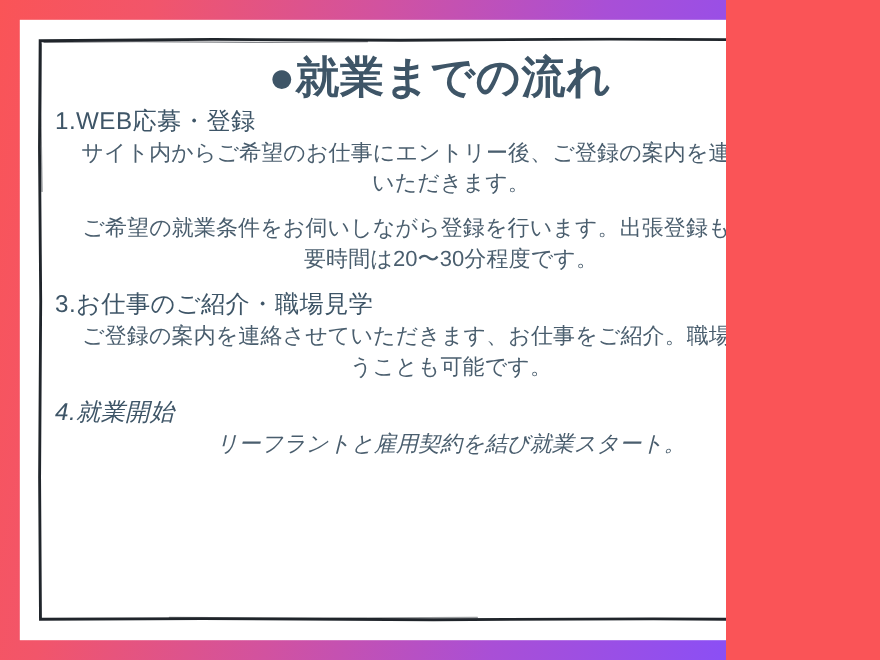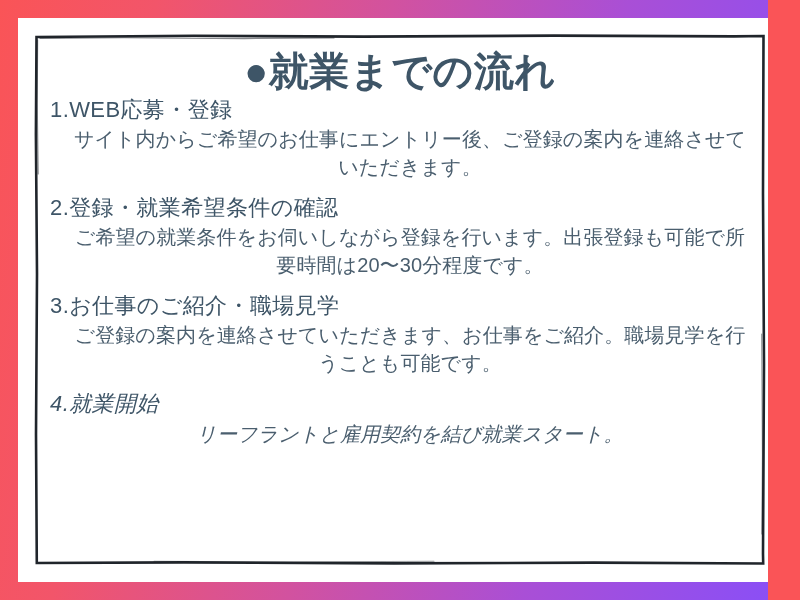--- a/index.html
+++ b/index.html
@@ -12,21 +12,21 @@
   }
 
   body {
     font-family: "Liberation Sans", "DejaVu Sans", sans-serif;
     background: #fa5457;
   }
 
   
   #page {
     position: relative;
-    width: 768px;
+    width: 660px;
     height: 600px;
     background: linear-gradient(100deg, #fa5457 0%, #f2556a 18%, #d2529f 45%, #a94fd6 72%, #8b4ff5 100%);
     overflow: hidden;
   }
 
   
   #card {
     position: absolute;
     left: 18px;
     top: 18px;
@@ -118,21 +118,20 @@
     <div id="content">
 
       <h1 id="page-title">●就業までの流れ</h1>
 
       <section class="step" id="step-1">
         <div class="step-heading">1.WEB応募・登録</div>
         <p class="step-body">サイト内からご希望のお仕事にエントリー後、ご登録の案内を連絡させていただきます。</p>
       </section>
 
       <section class="step" id="step-2">
-        <div class="step-heading">2.登録・就業希望条件の確認</div>
         <p class="step-body">ご希望の就業条件をお伺いしながら登録を行います。出張登録も可能で所要時間は20〜30分程度です。</p>
       </section>
 
       <section class="step" id="step-3">
         <div class="step-heading">3.お仕事のご紹介・職場見学</div>
         <p class="step-body">ご登録の案内を連絡させていただきます、お仕事をご紹介。職場見学を行うことも可能です。</p>
       </section>
 
       <section class="step" id="step-4">
         <div class="step-heading">4.就業開始</div>

